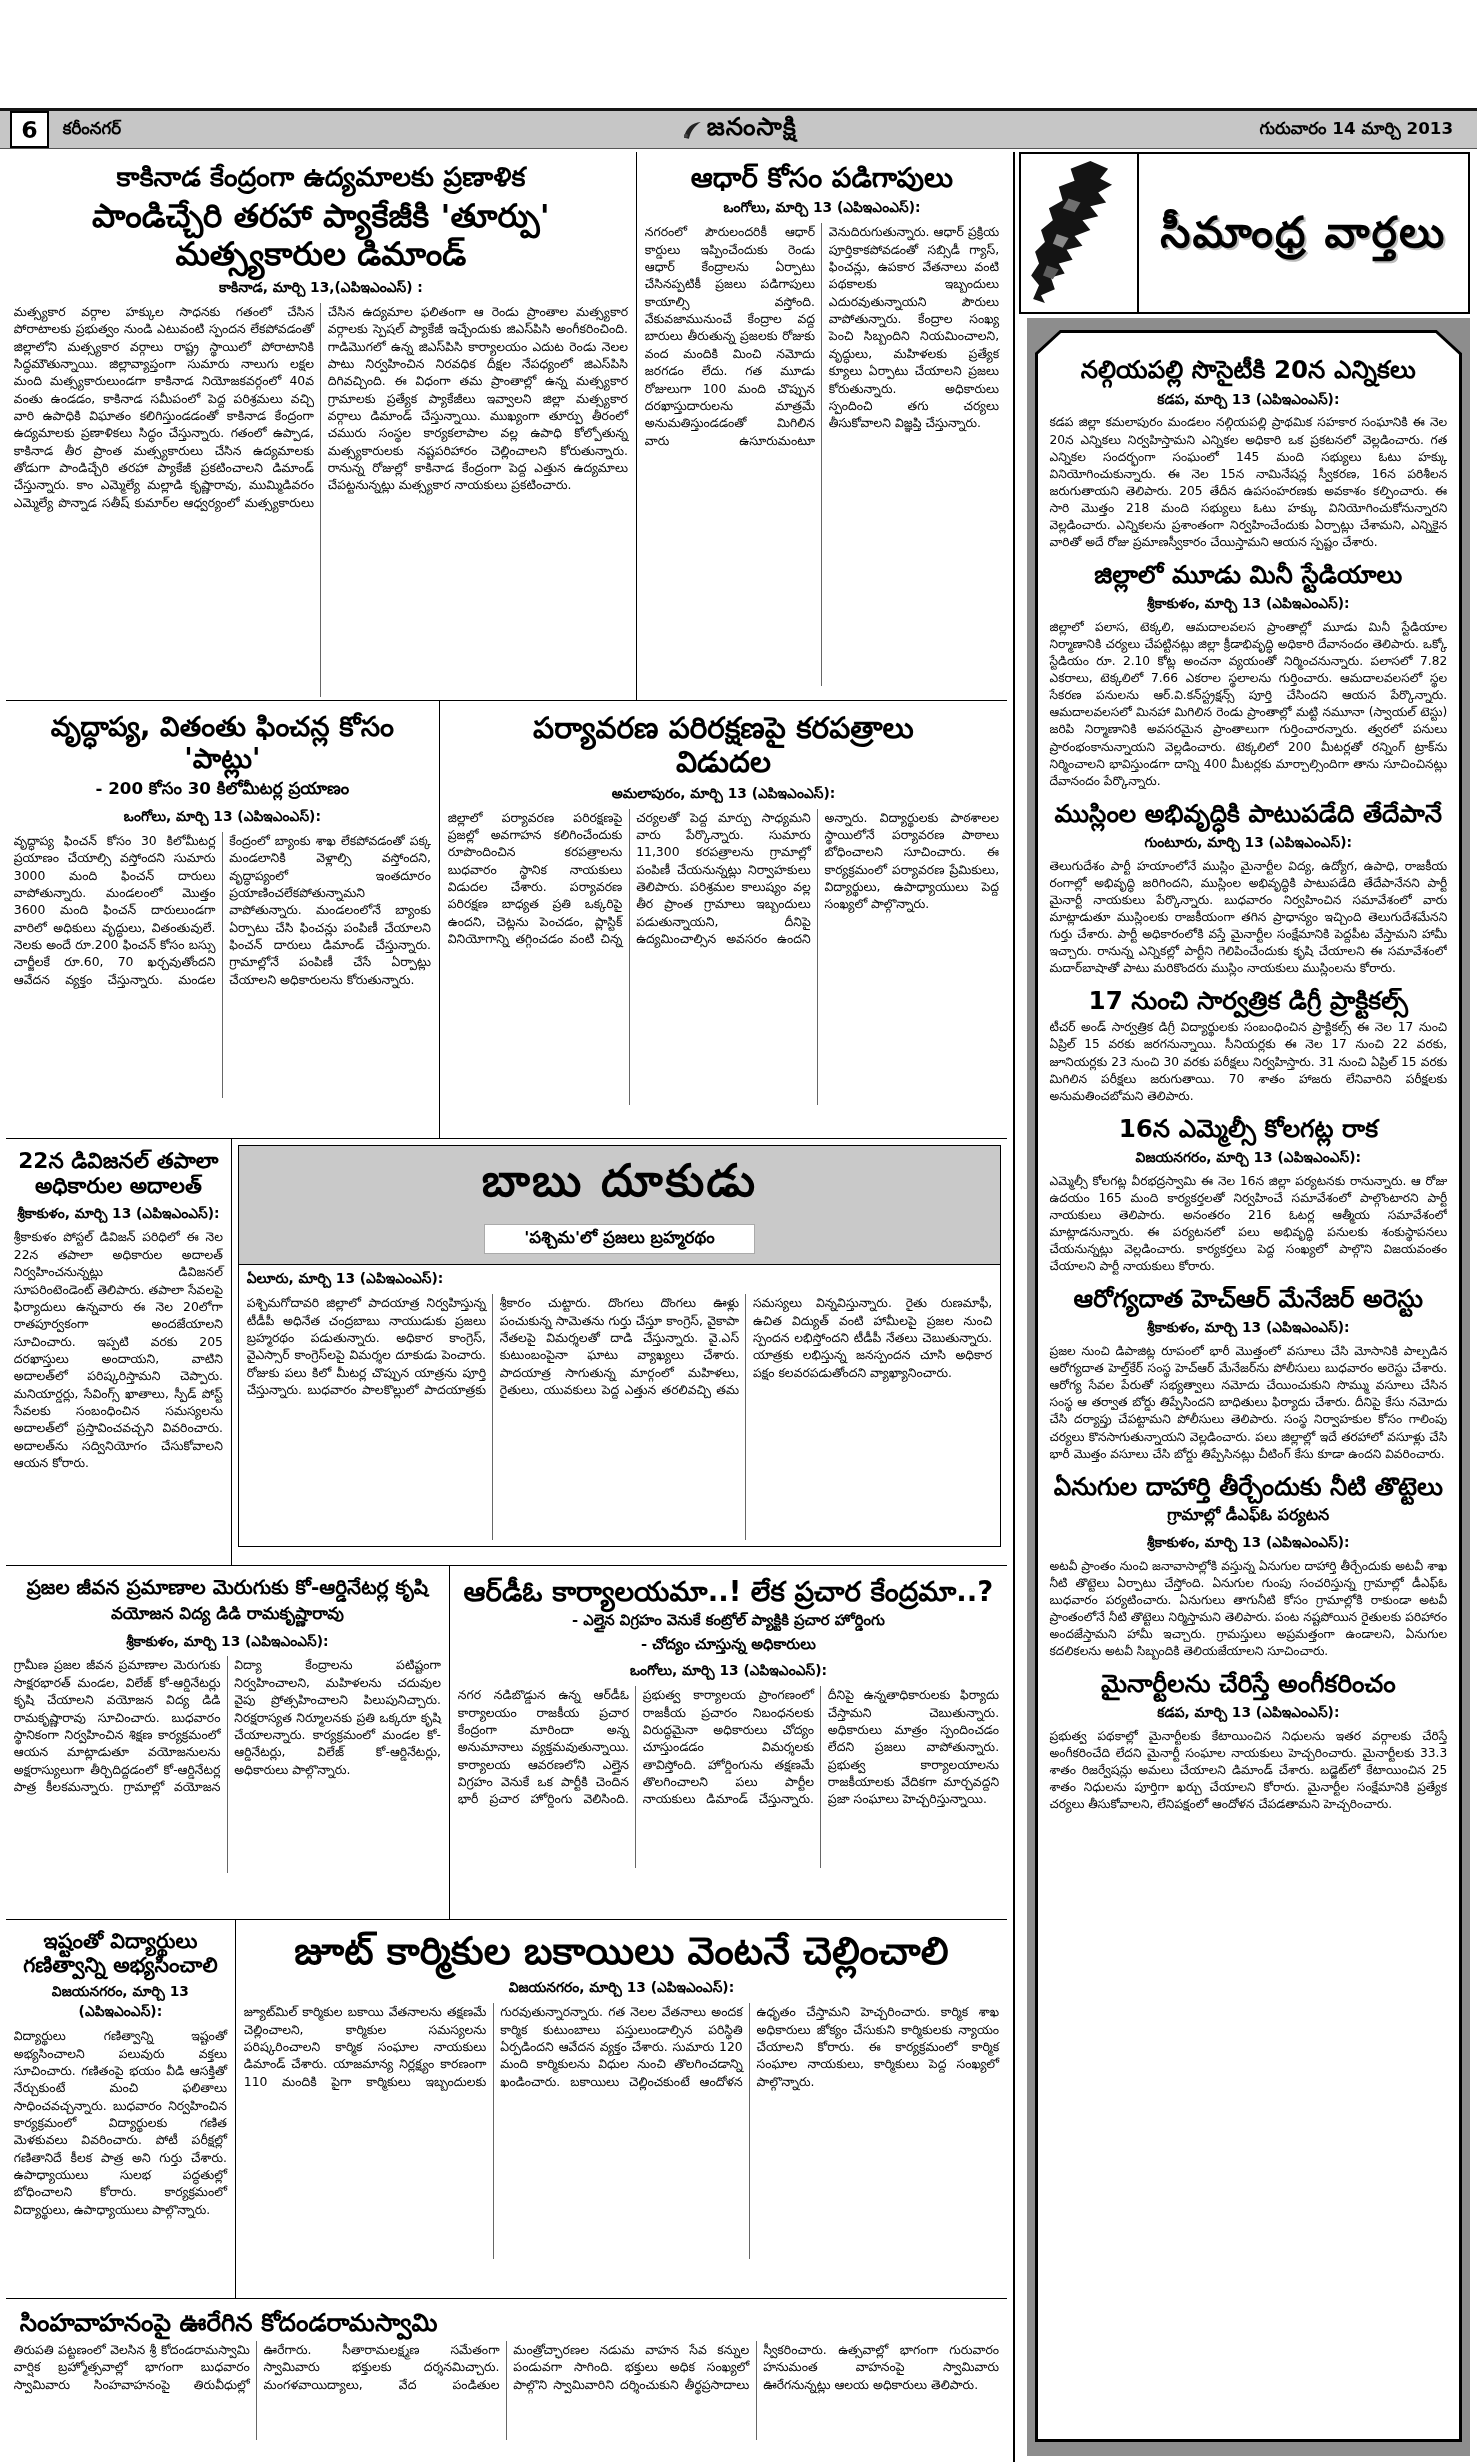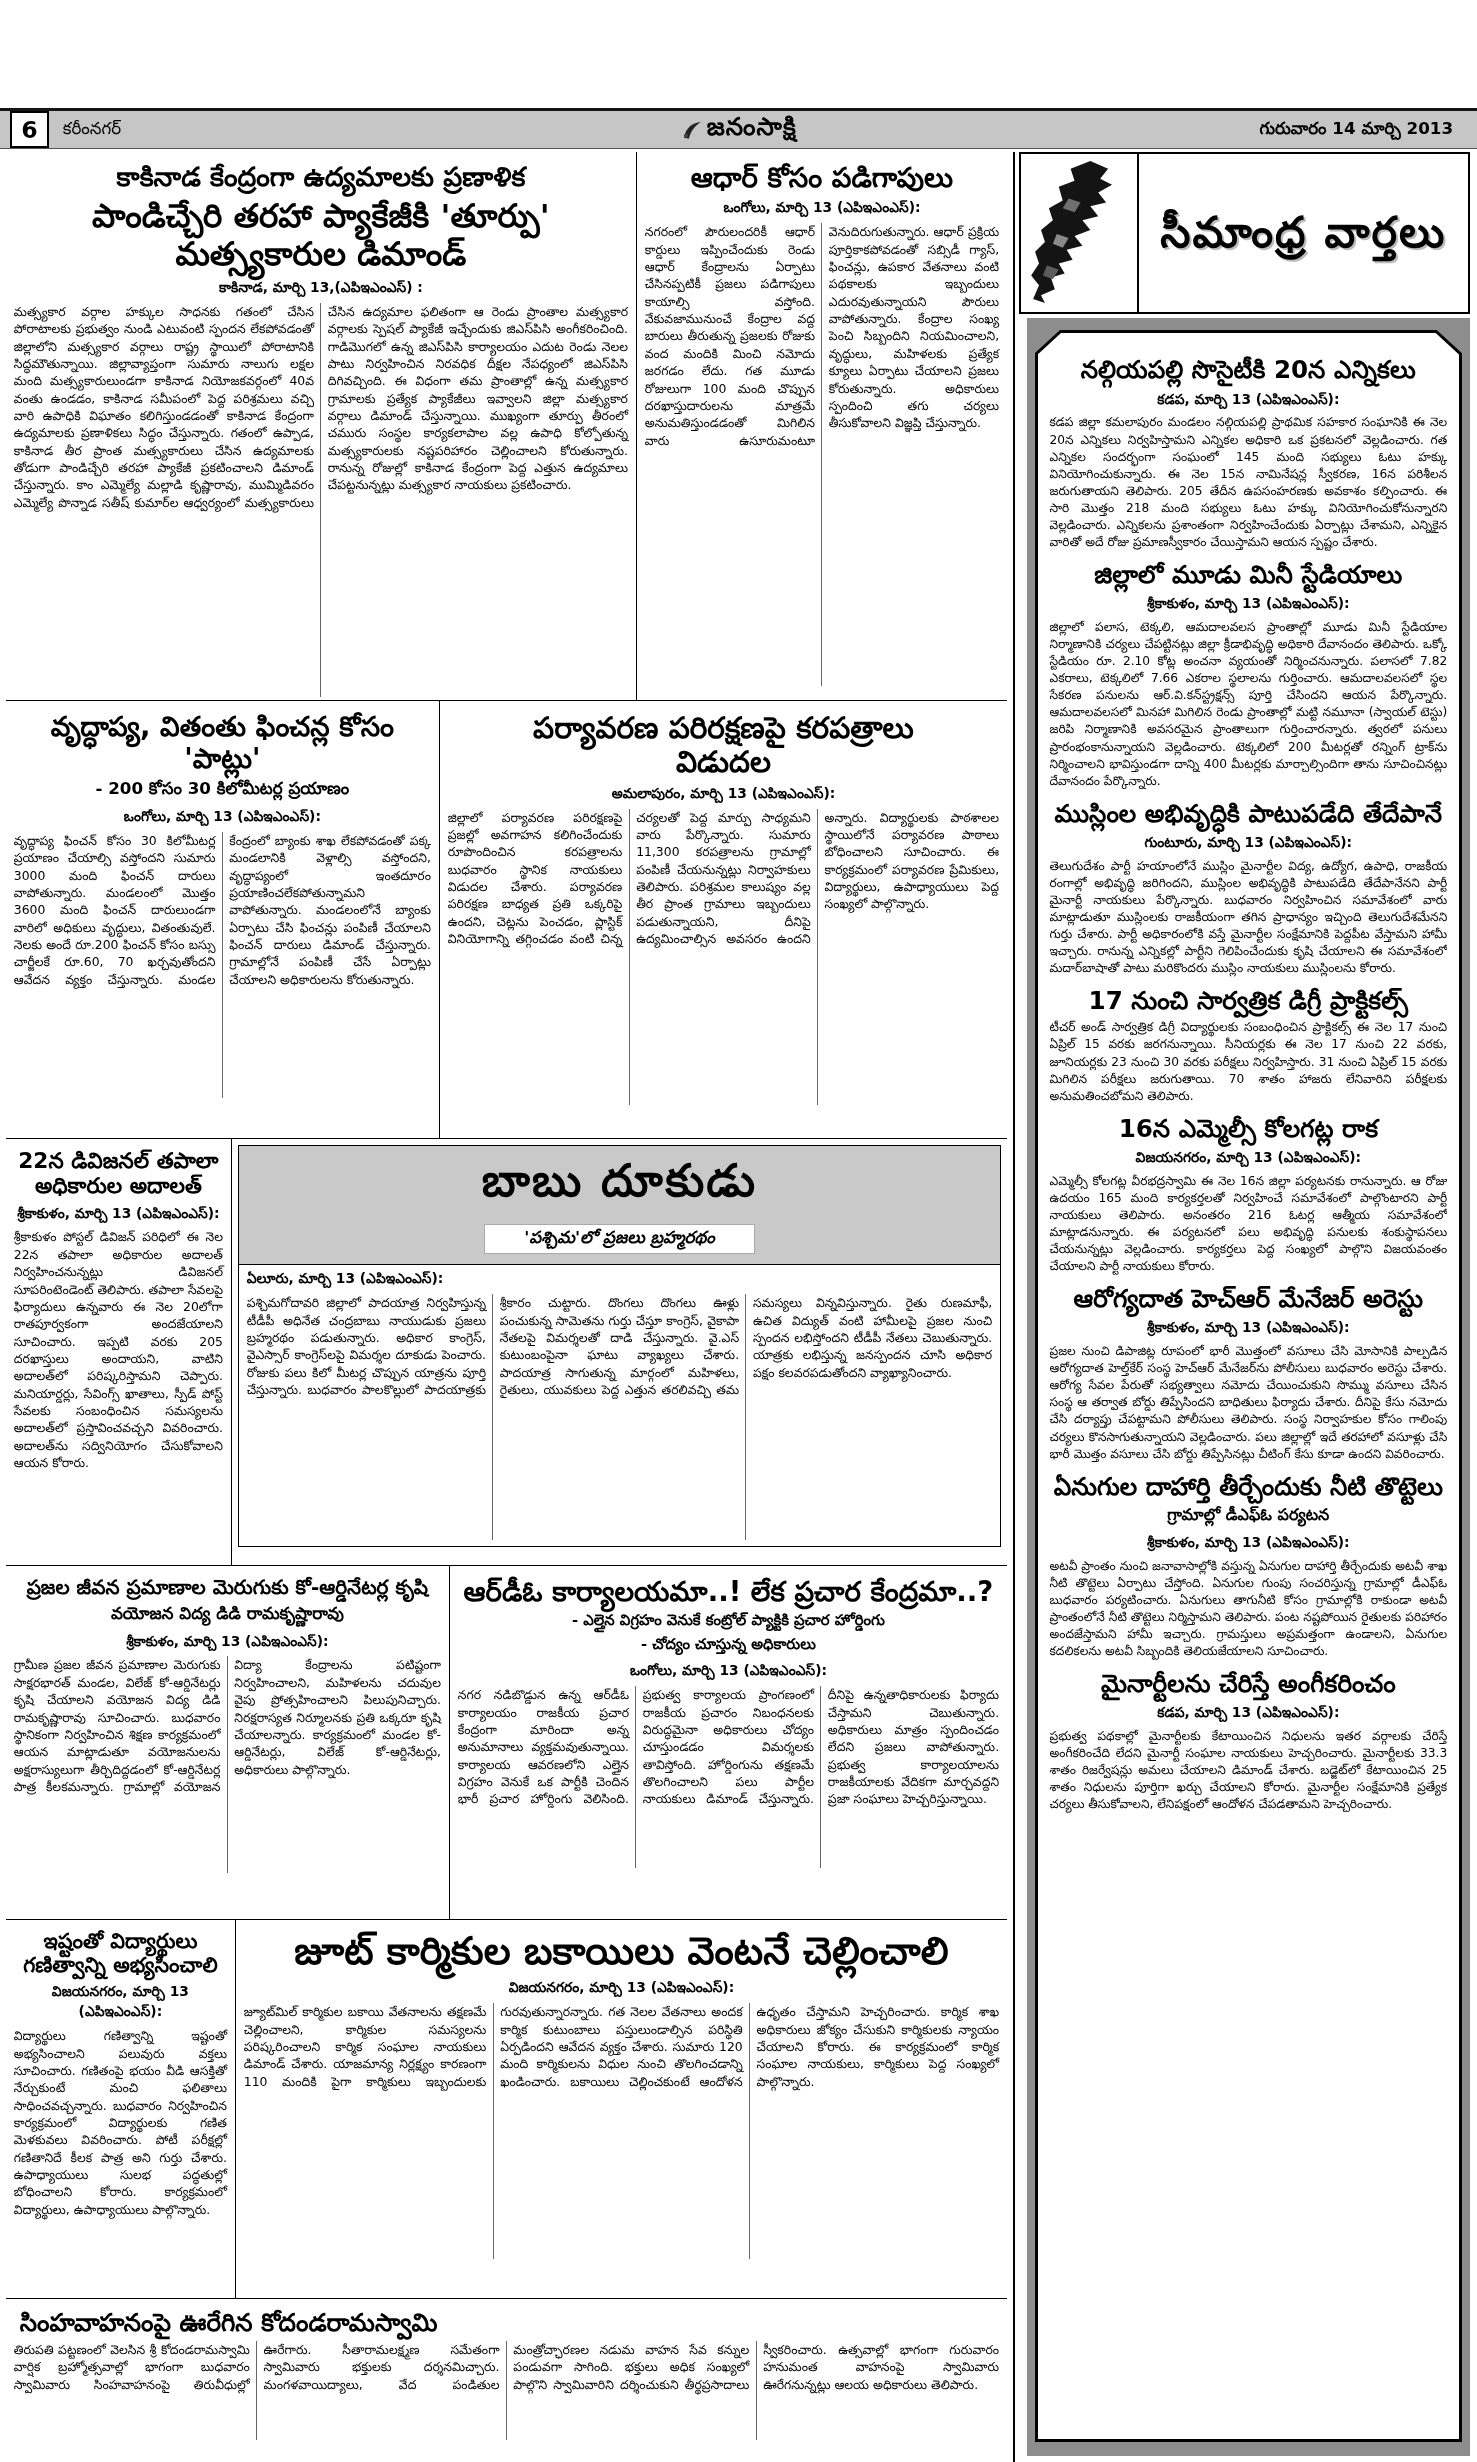--- a/index.html
+++ b/index.html
@@ -4,21 +4,21 @@
 <style>
   html,body{margin:0;padding:0;background:#fff;}
   .page{position:relative;width:1478px;height:2463px;overflow:hidden;background:#fff;
         font-family:"DejaVu Sans","Liberation Sans",sans-serif;color:#000;}
   .topspace{height:108px;}
   
   .header-bar{height:37px;background:#c6c6c6;border-top:3px solid #151515;border-bottom:1px solid #555;
               display:flex;align-items:center;position:relative;}
   .pageno-box{width:35px;height:33px;background:#fff;border:2px solid #000;margin-left:9.9px;
               display:flex;align-items:center;justify-content:center;font-size:23.6px;font-weight:700;}
-  .edition{font-size:16.7px;font-weight:400;margin-left:13.8px;}
+  .edition{font-size:16.7px;font-weight:700;margin-left:13.8px;}
   .masthead{position:absolute;left:0;right:0;text-align:center;font-size:24.6px;font-weight:800;letter-spacing:1px;}
   .masthead svg{vertical-align:-5.9px;margin-right:3.9px;}
   .dateline-top{margin-left:auto;margin-right:25px;font-size:16.7px;font-weight:700;}
   
   .content{display:flex;height:2311px;padding:3px 3.9px 0 5.9px;}
   .main{width:1009px;border-right:2px solid #000;padding-right:5.9px;box-sizing:border-box;}
   .side{width:455px;box-sizing:border-box;padding-left:3.9px;}
   .row{display:flex;border-bottom:1px solid #000;overflow:hidden;}
   .art{overflow:hidden;box-sizing:border-box;padding:3.9px 7.9px;}
   .art + .art{border-left:1px solid #000;}
@@ -27,21 +27,21 @@
   .pt{font-weight:700;text-align:center;font-size:16.7px;margin:3px 0;}
   .dl{font-weight:700;text-align:center;font-size:13.8px;margin:5.9px 0 3.9px;}
   .body-txt{font-size:12.4px;line-height:1.4;text-align:justify;}
   .cols2{column-count:2;column-gap:13.8px;column-rule:1px solid #666;}
   .cols3{column-count:3;column-gap:13.8px;column-rule:1px solid #666;}
   .cols4{column-count:4;column-gap:13.8px;column-rule:1px solid #666;}
   
   .babu{border:1px solid #000;}
   .babu-head{background:#c9c9c9;padding:7.9px 9.9px 9.9px;text-align:center;border-bottom:1px solid #000;}
   .babu-title{font-size:45px;font-weight:800;letter-spacing:2px;}
-  .babu-sub{background:#fff;display:inline-block;margin-top:5.9px;padding:2px 39px;font-weight:700;font-size:16.7px;border:1px solid #aaa;font-style:italic;}
+  .babu-sub{background:#fff;display:inline-block;margin-top:5.9px;padding:2px 39px;font-weight:700;font-size:16.7px;border:1px solid #aaa;}
   .babu-body{padding:5.9px 7.9px;}
   
   .side-head{border:2px solid #000;background:#fff;height:158px;display:flex;align-items:center;overflow:hidden;}
   .side-map{width:116px;height:100%;border-right:2px solid #000;display:flex;align-items:center;justify-content:center;}
   .side-title{flex:1;text-align:center;font-size:43px;font-weight:900;letter-spacing:2px;
               text-shadow:2px 2px 0 #bbb;line-height:1.05;}
   .side-backdrop{background:#8d8d8d;margin-top:3.9px;height:2138px;padding:11.8px 7.9px 13.8px;box-sizing:border-box;margin-left:8px;}
   .panel-outer{background:#000;height:100%;clip-path:polygon(25.6px 0,calc(100% - 25.6px) 0,100% 23.6px,100% 100%,0 100%,0 23.6px);
                padding:3px;box-sizing:border-box;}
   .panel-inner{background:#fff;height:100%;clip-path:polygon(23.6px 0,calc(100% - 23.6px) 0,100% 21.7px,100% 100%,0 100%,0 21.7px);

